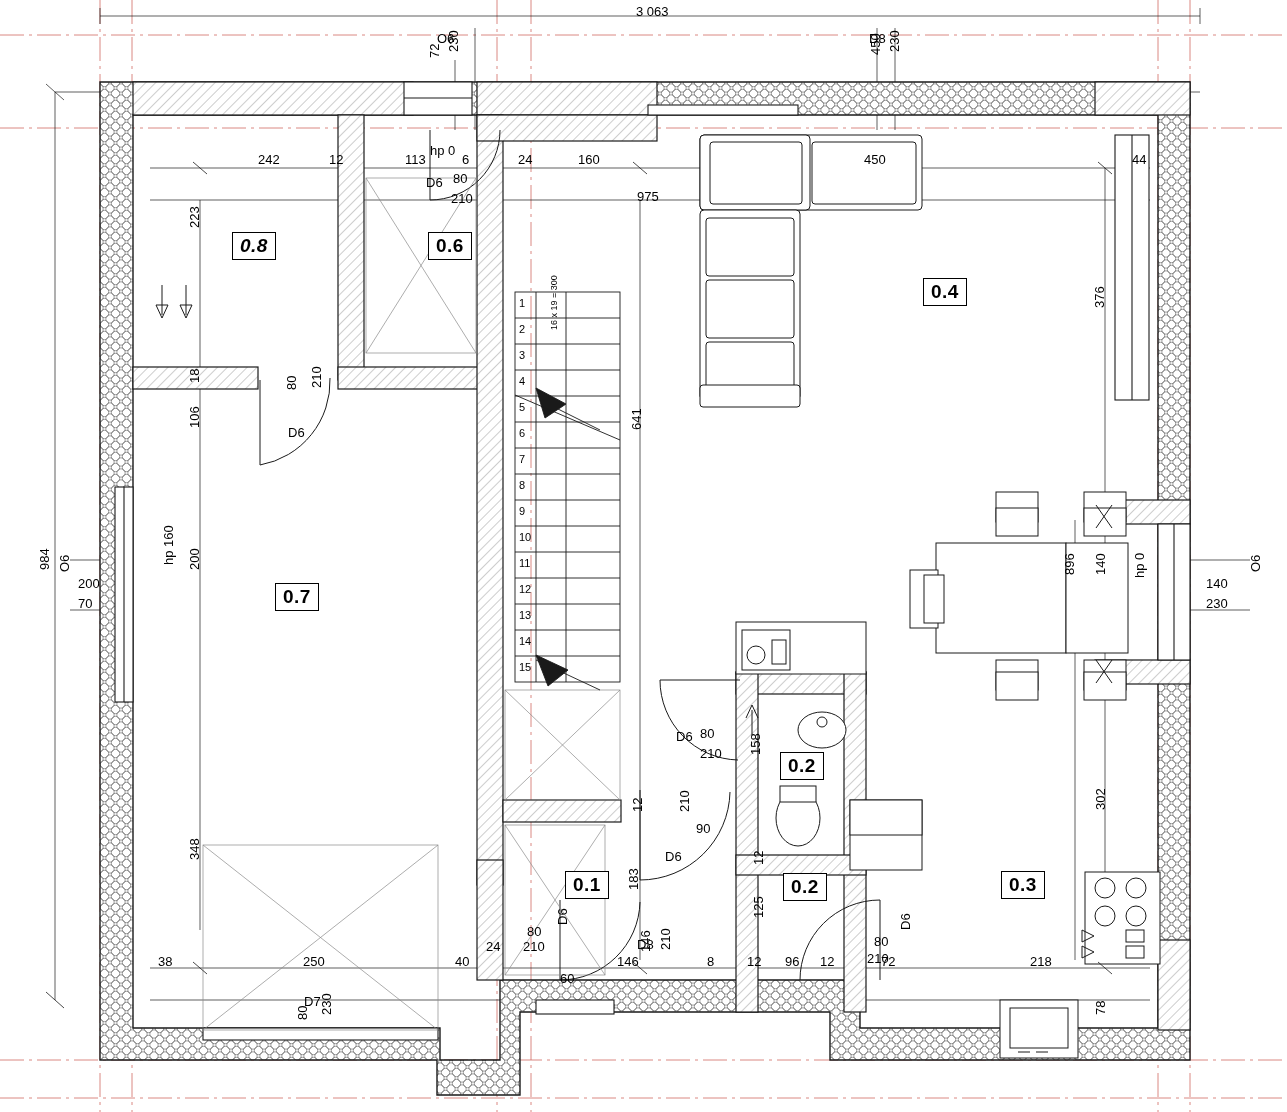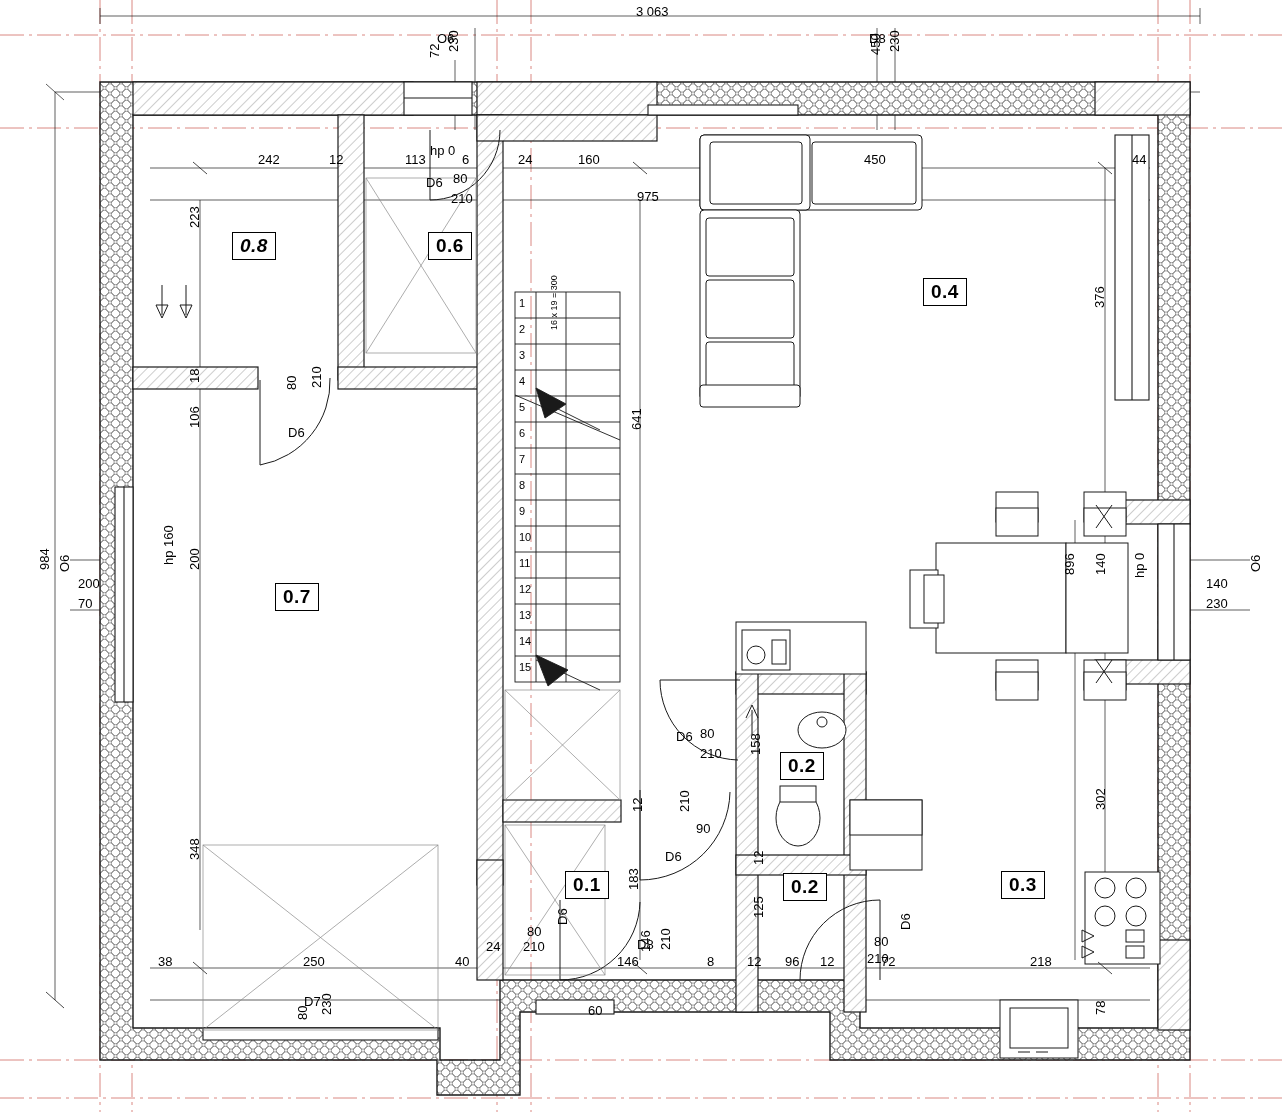--- a/index.html
+++ b/index.html
@@ -332,21 +332,21 @@
     <span class="lbl dimtxt vert" style="left: 678px; top: 812px;">210</span>
     <span class="lbl dimtxt" style="left: 665px; top: 850px;">D6</span>
     <span class="lbl dimtxt vert" style="left: 1094px; top: 810px;">302</span>
     <span class="lbl dimtxt vert" style="left: 188px; top: 860px;">348</span>
     <span class="lbl dimtxt vert" style="left: 752px; top: 865px;">12</span>
     <span class="lbl dimtxt vert" style="left: 627px; top: 890px;">183</span>
     <span class="lbl dimtxt vert" style="left: 752px; top: 918px;">125</span>
     <span class="lbl dimtxt" style="left: 527px; top: 925px;">80</span>
     <span class="lbl dimtxt" style="left: 523px; top: 940px;">210</span>
     <span class="lbl dimtxt vert" style="left: 556px; top: 925px;">D6</span>
-    <span class="lbl dimtxt" style="left: 560px; top: 1004px; padding-left: 28px;">60</span>
+    <span class="lbl dimtxt" style="left: 560px; top: 972px;">60</span>
     <span class="lbl dimtxt" style="left: 637px; top: 938px;">D8</span>
     <span class="lbl dimtxt" style="left: 874px; top: 935px;">80</span>
     <span class="lbl dimtxt vert" style="left: 899px; top: 930px;">D6</span>
     <span class="lbl dimtxt" style="left: 867px; top: 952px;">210</span>
     <span class="lbl dimtxt" style="left: 158px; top: 955px;">38</span>
     <span class="lbl dimtxt" style="left: 303px; top: 955px;">250</span>
     <span class="lbl dimtxt" style="left: 455px; top: 955px;">40</span>
     <span class="lbl dimtxt" style="left: 486px; top: 940px;">24</span>
     <span class="lbl dimtxt" style="left: 617px; top: 955px;">146</span>
     <span class="lbl dimtxt vert" style="left: 639px; top: 952px;">146</span>

